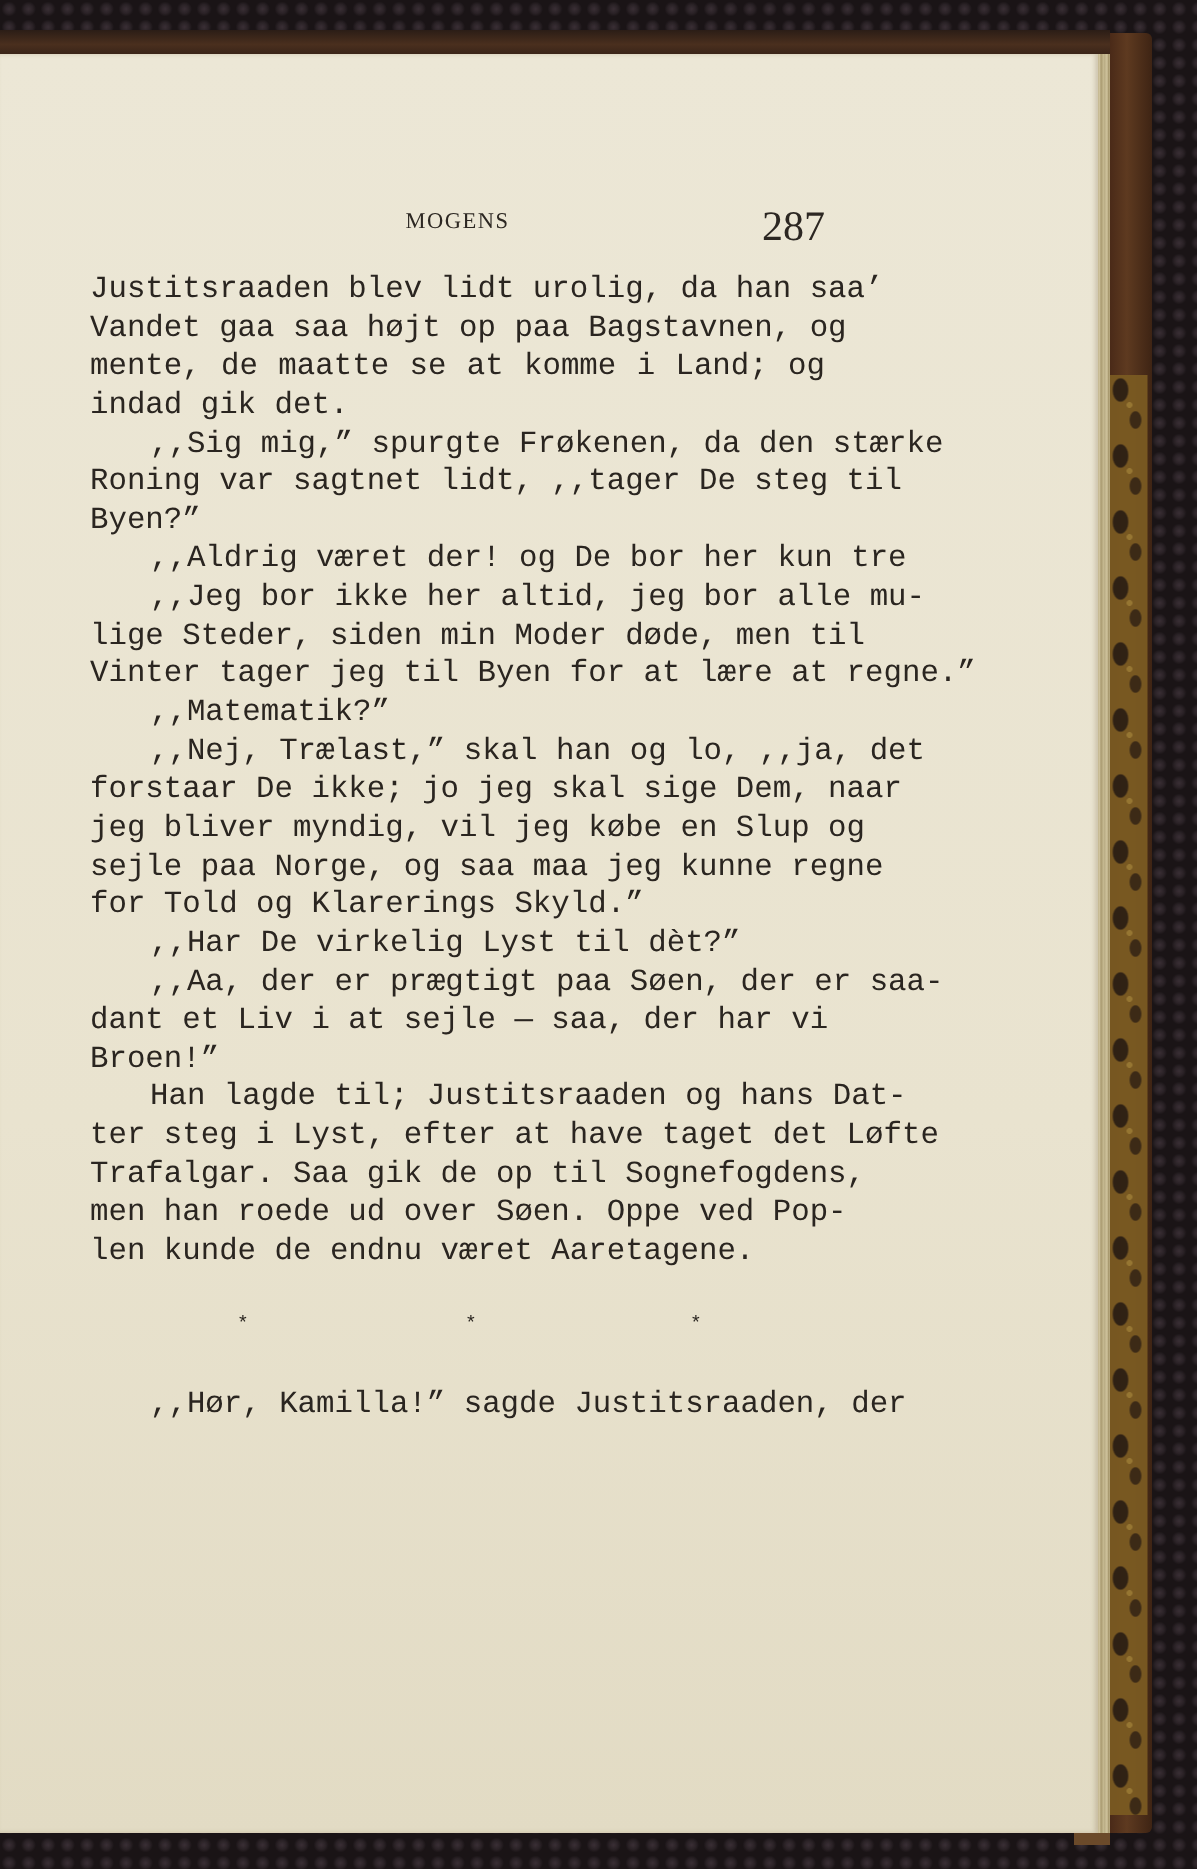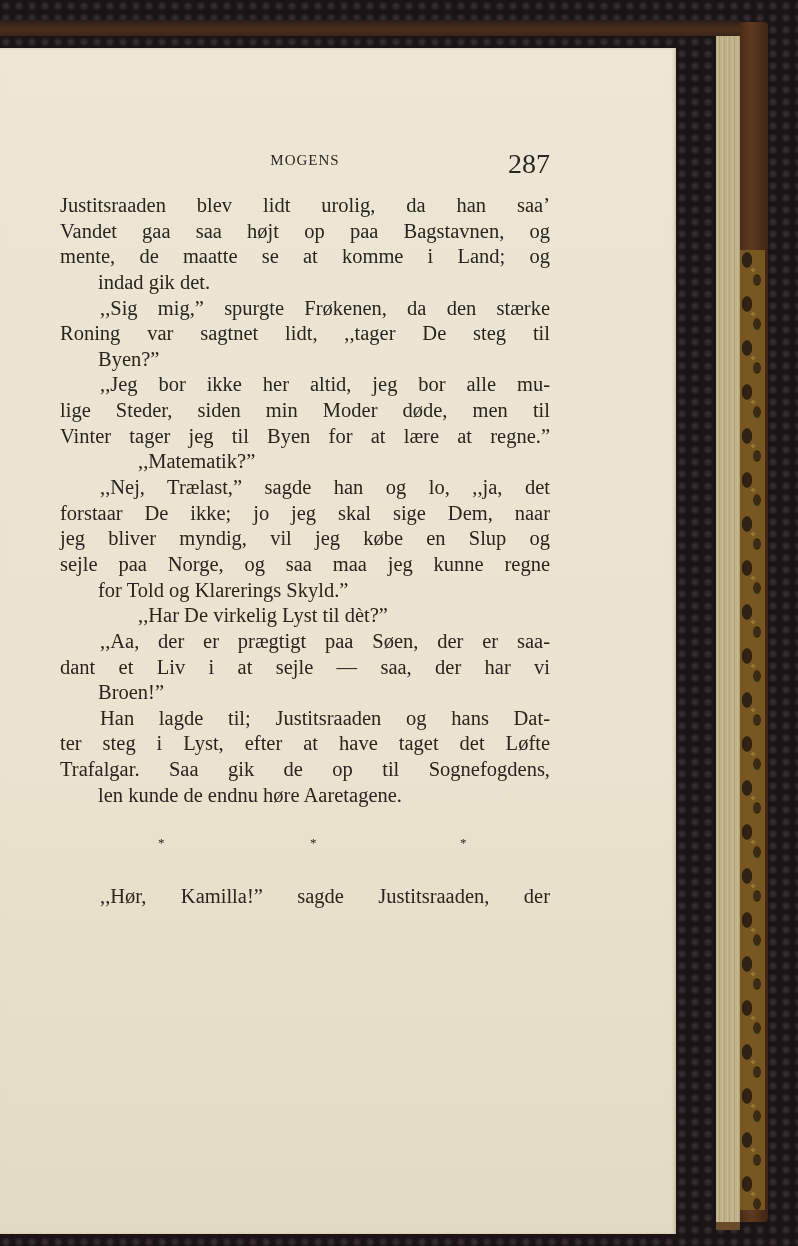--- a/index.html
+++ b/index.html
@@ -33,46 +33,46 @@
   }
   .gilt {
     position: absolute; left: 716px; top: 36px; width: 24px; height: 1186px;
     background: repeating-linear-gradient(90deg, #b7aa82 0, #cfc39d 2px, #a99a70 3px, #c9bd95 5px);
   }
   .gilt::after {
     content: ""; position: absolute; left: 0; right: 0; bottom: -8px; height: 8px;
     background: #6b4a2a;
   }
   .page {
-    position: absolute; left: 0; top: 48px; width: 676px; height: 1186px;
+    position: absolute; left: 0; top: 36px; width: 732px; height: 1186px;
     background: linear-gradient(180deg, #ece7d6 0%, #e9e3cf 60%, #e2dbc4 100%);
     box-shadow: inset -2px 0 3px rgba(120,100,60,.25);
   }
   .running-head {
     position: absolute; top: 100px; left: 60px; width: 490px; height: 26px;
     font-family: "Liberation Serif", "DejaVu Serif", serif; color: #2c2722;
   }
   .rh-title {
     position: absolute; left: 0; right: 0; top: 4px; text-align: center;
     font-size: 15px; letter-spacing: 1px; padding-left: 0;
   }
   .rh-title span { display: inline-block; transform: translateX(0px); }
   .rh-page {
     position: absolute; right: 0; top: 0; font-size: 28px;
   }
   .text-block {
     position: absolute; top: 145px; left: 60px; width: 490px;
-    font-family: Liberation Serif, serif;
+    font-family: Liberation Mono, monospace;
     font-size: 20.5px; line-height: 25.65px; color: #2a2520;
   }
   .line {
     display: block; white-space: nowrap; text-align: justify; text-align-last: justify;
     height: 25.65px;
   }
-  .line.last { text-align-last: left; margin-left: 38px; }
+  .line.last { text-align-last: left; }
   .line.indent { padding-left: 40px; }
   .section-break {
     height: 76px; position: relative;
   }
   .star {
     position: absolute; top: 22px; font-size: 13px;
   }
 </style>
 </head>
 <body>
@@ -92,37 +92,39 @@
 
   <div class="text-block">
     <div id="lines-a">
         <span class="line">Justitsraaden blev lidt urolig, da han saa’</span>
         <span class="line">Vandet gaa saa højt op paa Bagstavnen, og</span>
         <span class="line">mente, de maatte se at komme i Land; og</span>
         <span class="line last">indad gik det.</span>
         <span class="line indent">,,Sig mig,” spurgte Frøkenen, da den stærke</span>
         <span class="line">Roning var sagtnet lidt, ,,tager De steg til</span>
         <span class="line last">Byen?”</span>
+        <span class="line indent">,,Aldrig været der! og De bor her kun tre</span>
         <span class="line indent">,,Jeg bor ikke her altid, jeg bor alle mu-</span>
         <span class="line">lige Steder, siden min Moder døde, men til</span>
         <span class="line">Vinter tager jeg til Byen for at lære at regne.”</span>
         <span class="line indent last">,,Matematik?”</span>
-        <span class="line indent">,,Nej, Trælast,” sagde han og lo, ,,ja, det</span>
+        <span class="line indent">,,Nej, Trælast,” skal han og lo, ,,ja, det</span>
         <span class="line">forstaar De ikke; jo jeg skal sige Dem, naar</span>
         <span class="line">jeg bliver myndig, vil jeg købe en Slup og</span>
         <span class="line">sejle paa Norge, og saa maa jeg kunne regne</span>
         <span class="line last">for Told og Klarerings Skyld.”</span>
         <span class="line indent last">,,Har De virkelig Lyst til dèt?”</span>
         <span class="line indent">,,Aa, der er prægtigt paa Søen, der er saa-</span>
         <span class="line">dant et Liv i at sejle — saa, der har vi</span>
         <span class="line last">Broen!”</span>
         <span class="line indent">Han lagde til; Justitsraaden og hans Dat-</span>
         <span class="line">ter steg i Lyst, efter at have taget det Løfte</span>
         <span class="line">Trafalgar. Saa gik de op til Sognefogdens,</span>
-        <span class="line last">len kunde de endnu høre Aaretagene.</span>
+        <span class="line">men han roede ud over Søen. Oppe ved Pop-</span>
+        <span class="line last">len kunde de endnu været Aaretagene.</span>
       </div>
     <div class="section-break">
       <span class="star" style="left:98px">*</span>
       <span class="star" style="left:250px">*</span>
       <span class="star" style="left:400px">*</span>
     </div>
     <div id="lines-b">
         <span class="line indent">,,Hør, Kamilla!” sagde Justitsraaden, der</span>
       </div>
   </div>

